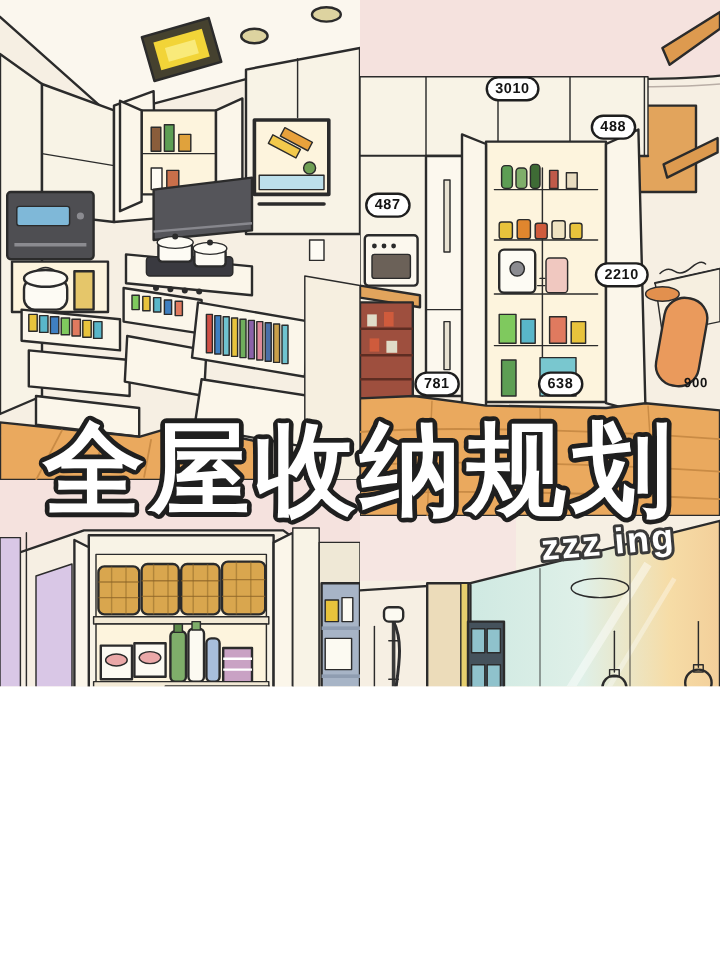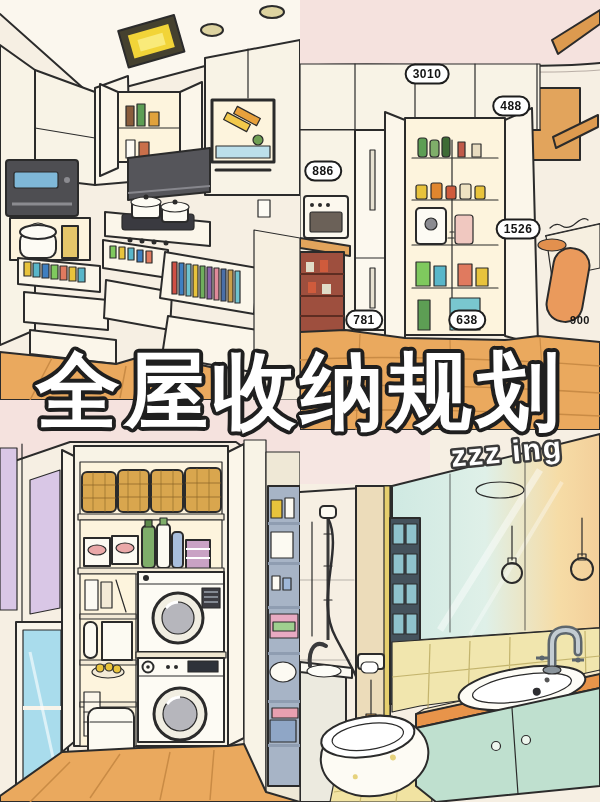--- a/index.html
+++ b/index.html
@@ -3,21 +3,21 @@
 <meta charset="utf-8">
 <style>
   :root{
     --ink:#2b2b2b; --paper:#f6efe3; --ceiling:#fbf7ee; --pink:#f5e2de;
     --wood:#eaa95e; --wood-dark:#c98b45; --cabinet:#f8f3e6; --interior:#fdf4dd;
     --appliance-dark:#4e4e52; --hood:#55555a; --mint:#bfe0cf; --counter:#e8944a;
     --tile:#f1e6ae; --lavender:#d9c7e6; --glass:#a9dcec; --basket:#d9a64e;
     --steel:#c3ccd2; --label-bg:#ffffff; --title-fill:#ffffff;
   }
   html,body{margin:0;padding:0}
-  .poster{position:relative;width:600px;height:802px;overflow:hidden;background:var(--paper);
+  .poster{position:relative;width:600px;height:572px;overflow:hidden;background:var(--paper);
           font-family:"Liberation Sans",sans-serif}
   .quad{position:absolute}
   .quad svg{display:block}
   .ink{stroke:var(--ink);stroke-width:2;stroke-linejoin:round;stroke-linecap:round}
   .i1{stroke-width:1.2}
   .i3{stroke-width:3}
   .nf{fill:none}
   .dim{position:absolute;transform:translate(-50%,-50%);background:var(--label-bg);
        border:2px solid #1e1e1e;border-radius:11px;padding:0 6px;font-size:12px;
        font-weight:bold;color:#141414;line-height:17px;letter-spacing:.5px;white-space:nowrap}
@@ -481,22 +481,22 @@
         <ellipse cx="70" cy="306" rx="47" ry="20" fill="#ffffff" class="ink"></ellipse>
         <ellipse cx="70" cy="306" rx="36" ry="13" class="nf ink i1"></ellipse>
         <circle cx="92" cy="330" r="3" fill="#e6d27c"></circle>
         <circle cx="52" cy="344" r="2.5" fill="#e6d27c"></circle>
       </g>
     </svg>
   </div>
 
   <div class="dim" style="left:427px;top:74px">3010</div>
   <div class="dim" style="left:511px;top:106px">488</div>
-  <div class="dim" style="left:323px;top:171px">886</div>
-  <div class="dim" style="left:518px;top:229px">1526</div>
+  <div class="dim" style="left:323px;top:171px">487</div>
+  <div class="dim" style="left:518px;top:229px">2210</div>
   <div class="dim" style="left:364px;top:320px">781</div>
   <div class="dim" style="left:467px;top:320px">638</div>
   <div class="dim plain" style="left:580px;top:320px">900</div>
 
   <svg class="title-svg" width="600" height="108">
     <text x="300" y="82" text-anchor="middle" font-family="Liberation Sans, DejaVu Sans, sans-serif" font-size="84" font-weight="bold" letter-spacing="4" fill="var(--title-fill)" stroke="#1f1f1f" stroke-width="8" paint-order="stroke" stroke-linejoin="round">全屋收纳规划</text>
   </svg>
 
   <svg class="wm-svg" width="186" height="62">
     <text x="93" y="40" text-anchor="middle" font-family="Liberation Sans, DejaVu Sans, sans-serif" font-size="30" font-weight="bold" letter-spacing="2" fill="#ffffff" stroke="#3a3a3a" stroke-width="5" paint-order="stroke" stroke-linejoin="round" transform="rotate(-5 93 30)">zzz ing</text>

